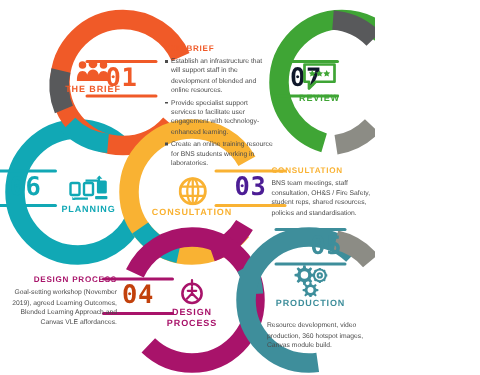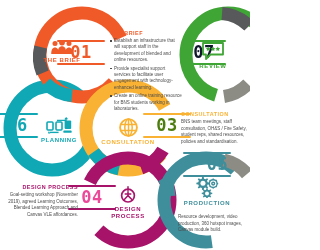--- a/index.html
+++ b/index.html
@@ -85,27 +85,27 @@
   </div>
 
   <div class="numplate" style="left:-4px;top:113px;width:42px;">
     <div class="bar" style="width:42px;background:#11A8B5;"></div>
     <div class="num" style="color:#11A8B5;">06</div>
     <div class="bar" style="width:42px;background:#11A8B5;"></div>
   </div>
 
   <div class="numplate" style="left:143px;top:113px;width:48px;">
     <div class="bar" style="width:48px;background:#F9B233;"></div>
-    <div class="num" style="color:#4d7c0f;">03</div>
+    <div class="num" style="color:#4c1d95;">03</div>
     <div class="bar" style="width:48px;background:#F9B233;"></div>
   </div>
 
   <div class="numplate" style="left:68px;top:185px;width:48px;">
     <div class="bar" style="width:48px;background:#A8136A;"></div>
-    <div class="num" style="color:#ec4899;">04</div>
+    <div class="num" style="color:#c2410c;">04</div>
     <div class="bar" style="width:48px;background:#A8136A;"></div>
   </div>
 
   <div class="numplate" style="left:183px;top:152px;width:48px;">
     <div class="bar" style="width:48px;background:#3E8E9B;"></div>
     <div class="num" style="color:#3E8E9B;margin-left:21px;">05</div>
     <div class="bar" style="width:48px;background:#3E8E9B;"></div>
   </div>
 
   <div class="numplate" style="left:182px;top:40px;width:44px;">

